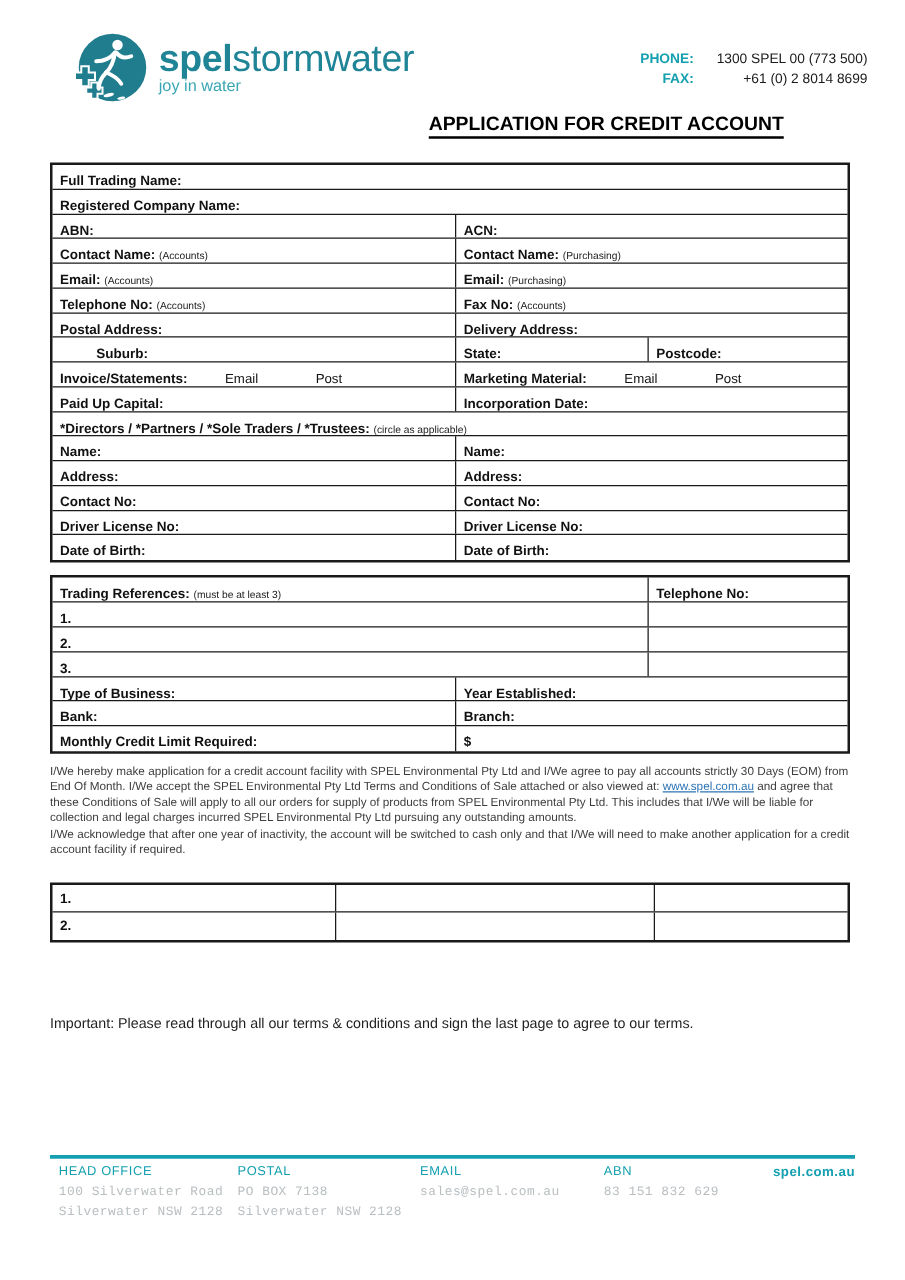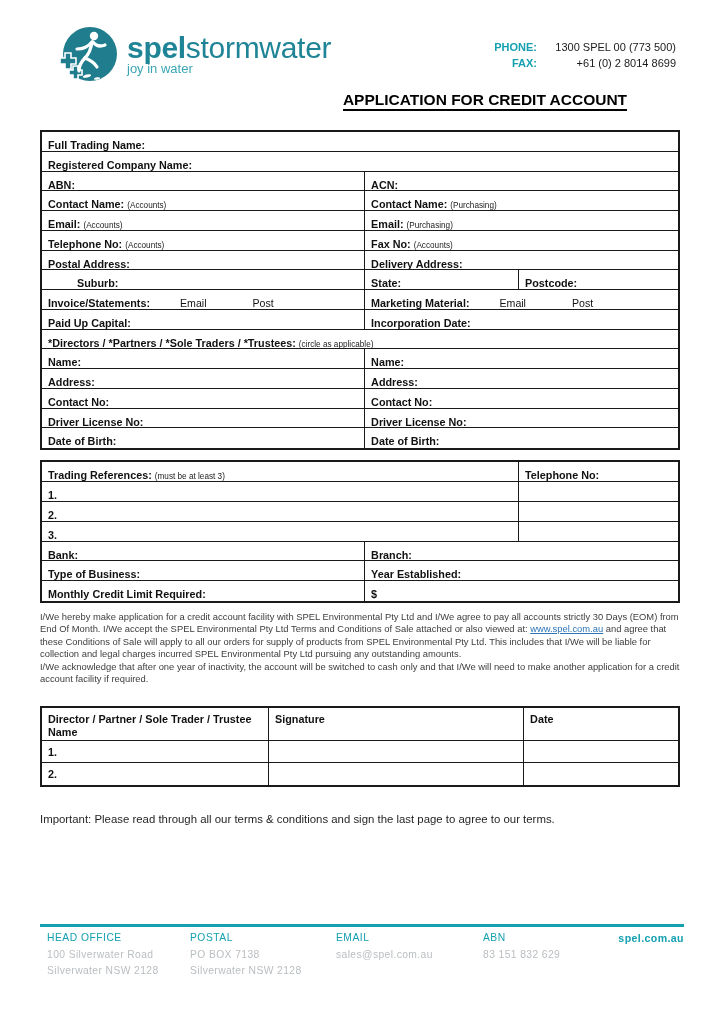--- a/index.html
+++ b/index.html
@@ -5,21 +5,21 @@
   html,body{margin:0;padding:0;background:#ffffff;}
   .page{
     position:relative;width:724px;height:1024px;background:#fff;
     font-family:"Liberation Sans", sans-serif;color:#111;overflow:hidden;
   }
   
   .logo{position:absolute;left:56px;top:25px;display:flex;align-items:center;gap:9px;}
   .logo-text .line1{font-size:30px;color:#1e8496;line-height:24px;letter-spacing:-0.3px;}
   .logo-text .line1 .b{font-weight:700;}
   .logo-text .line2{font-size:13px;color:#3aa6b4;line-height:15px;margin-top:1px;}
-  .contact{position:absolute;right:48px;top:41px;display:grid;grid-template-columns:auto auto;column-gap:9px;row-gap:4px;font-size:11px;}
+  .contact{position:absolute;right:30px;top:41px;display:grid;grid-template-columns:auto auto;column-gap:9px;row-gap:4px;font-size:11px;}
   .contact .clabel{font-weight:700;color:#14a0b0;text-align:right;}
   .contact .cvalue{color:#1a1a1a;text-align:right;min-width:130px;}
   
   .title{position:absolute;left:250px;top:91px;width:470px;text-align:center;font-size:15.5px;font-weight:700;color:#000;}
   .title span{border-bottom:2px solid #000;padding-bottom:1px;}
   
   .tbl{position:absolute;left:40px;width:640px;border:2px solid #1a1a1a;box-sizing:border-box;background:#fff;}
   .row{display:flex;box-sizing:border-box;border-bottom:1px solid #1a1a1a;}
   .row:last-child{border-bottom:none;}
   .cell{box-sizing:border-box;border-right:1px solid #1a1a1a;padding:3px 6px 0 6px;overflow:hidden;white-space:nowrap;}
@@ -40,21 +40,21 @@
   .wRef{width:75%;} .wTel{width:25%;}
   .s1{width:35.7%;} .s2{width:40.1%;} .s3{width:24.2%;}
   
   .terms{position:absolute;left:40px;top:611px;width:644px;font-size:9.4px;line-height:12.4px;color:#3d3d3d;text-align:left;}
   .terms a{color:#2e75b6;text-decoration:underline;cursor:pointer;}
   .important{position:absolute;left:40px;top:813px;width:644px;font-size:11.4px;color:#1f1f1f;}
   
   .footer-line{position:absolute;left:40px;top:924px;width:644px;height:3px;background:#14a0b0;}
   .fcol{position:absolute;top:932px;font-size:10.3px;letter-spacing:0.4px;}
   .fcol .fhead{font-weight:400;color:#14a0b0;margin-bottom:4px;letter-spacing:0.5px;}
-  .fcol .fbody{color:#b9bec1;line-height:15.5px;}
+  .fcol .fbody{color:#b9bec1;line-height:15.5px;font-family:Liberation Mono, monospace;}
   .fweb{position:absolute;top:932px;right:40px;font-size:10.6px;font-weight:700;color:#14a0b0;letter-spacing:0.4px;}
 </style>
 </head>
 <body>
 
 <div class="page">
 
   <div class="logo">
     <svg width="62" height="62" viewBox="0 0 62 62">
       <circle cx="34" cy="29" r="27" fill="#207d8e"></circle>
@@ -164,44 +164,39 @@
     </div>
     <div class="row">
       <div class="cell wRef"><span class="lbl">2.</span></div>
       <div class="cell wTel"></div>
     </div>
     <div class="row">
       <div class="cell wRef"><span class="lbl">3.</span></div>
       <div class="cell wTel"></div>
     </div>
     <div class="row">
+      <div class="cell w51"><span class="lbl">Type of Business:</span></div>
+      <div class="cell w49"><span class="lbl">Year Established:</span></div>
+    </div>
+    <div class="row">
       <div class="cell w51"><span class="lbl">Bank:</span></div>
       <div class="cell w49"><span class="lbl">Branch:</span></div>
-    </div>
-    <div class="row">
-      <div class="cell w51"><span class="lbl">Type of Business:</span></div>
-      <div class="cell w49"><span class="lbl">Year Established:</span></div>
     </div>
     <div class="row">
       <div class="cell w51"><span class="lbl">Monthly Credit Limit Required:</span></div>
       <div class="cell w49"><span class="lbl">$</span></div>
     </div>
   </div>
 
   <div class="terms">
     <span>I/We hereby make application for a credit account facility with SPEL Environmental Pty Ltd and I/We agree to pay all accounts strictly 30 Days (EOM) from End Of Month.  I/We accept the SPEL Environmental Pty Ltd Terms and Conditions of Sale attached or also viewed at: </span><a>www.spel.com.au</a><span> and agree that these Conditions of Sale will apply to all our orders for supply of products from SPEL Environmental Pty Ltd. This includes that I/We will be liable for collection and legal charges incurred SPEL Environmental Pty Ltd pursuing any outstanding amounts.</span><br>
     <span>I/We acknowledge that after one year of inactivity, the account will be switched to cash only and that I/We will need to make another application for a credit account facility if required.</span>
   </div>
 
   <div class="tbl t3" style="top:706px;">
-    <div class="row hdr">
-      <div class="cell s1"><span class="lbl">Director / Partner / Sole Trader / Trustee</span><br><span class="lbl">Name</span></div>
-      <div class="cell s2"><span class="lbl">Signature</span></div>
-      <div class="cell s3"><span class="lbl">Date</span></div>
-    </div>
     <div class="row">
       <div class="cell s1"><span class="lbl">1.</span></div>
       <div class="cell s2"></div>
       <div class="cell s3"></div>
     </div>
     <div class="row">
       <div class="cell s1"><span class="lbl">2.</span></div>
       <div class="cell s2"></div>
       <div class="cell s3"></div>
     </div>

